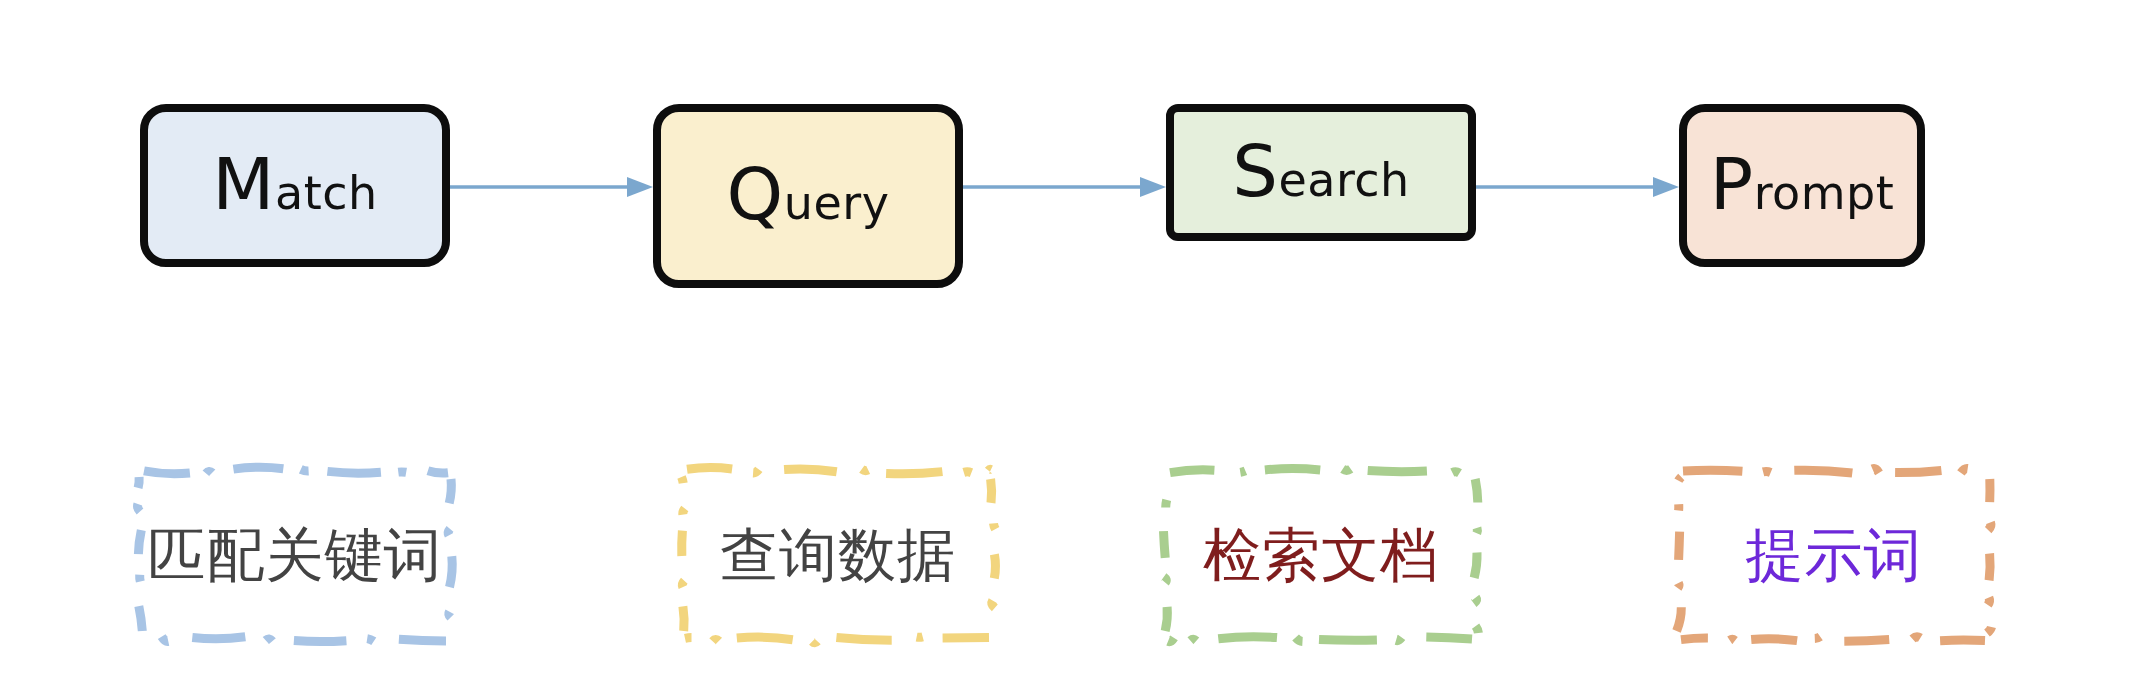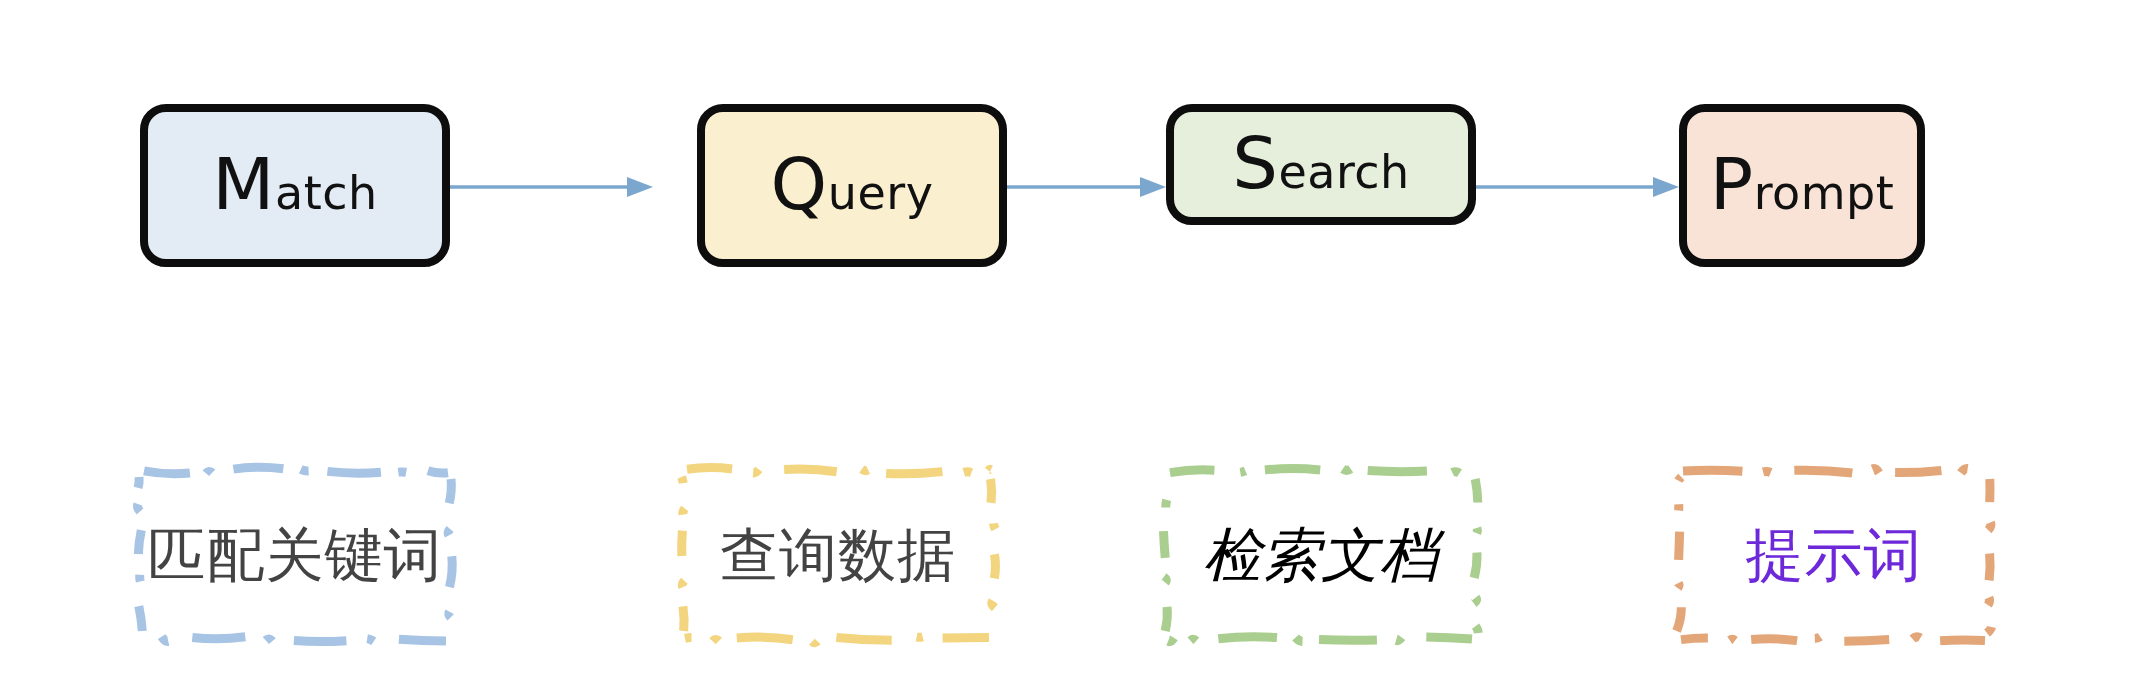--- a/index.html
+++ b/index.html
@@ -102,24 +102,24 @@
     </div>
     <div class="arrow" style="left: 1476px; top: 174px; width: 203px;">
       <svg width="203" height="26" viewBox="0 0 203 26">
         <line x1="0" y1="13" x2="177" y2="13" stroke="#7BA7CE" stroke-width="3.5"></line>
         <polygon points="177,3 203,13 177,23" fill="#7BA7CE"></polygon>
       </svg>
     </div>
     <div class="stage-box" style="left: 140px; top: 104px; width: 310px; height: 163px; background: rgb(227, 235, 245); border-color: rgb(13, 13, 13);">
       <div class="stage-label"><span class="cap">M</span><span class="rest">atch</span></div>
     </div>
-    <div class="stage-box" style="left: 653px; top: 104px; width: 310px; height: 163px; background: rgb(250, 239, 206); border-color: rgb(13, 13, 13); margin-left: 44px;">
+    <div class="stage-box" style="left: 653px; top: 104px; width: 310px; height: 184px; background: rgb(250, 239, 206); border-color: rgb(13, 13, 13);">
       <div class="stage-label"><span class="cap">Q</span><span class="rest">uery</span></div>
     </div>
-    <div class="stage-box" style="left: 1166px; top: 104px; width: 310px; height: 121px; background: rgb(229, 239, 220); border-color: rgb(13, 13, 13);">
+    <div class="stage-box" style="left: 1166px; top: 104px; width: 310px; height: 137px; background: rgb(229, 239, 220); border-color: rgb(13, 13, 13); border-radius: 12px;">
       <div class="stage-label"><span class="cap">S</span><span class="rest">earch</span></div>
     </div>
     <div class="stage-box" style="left: 1679px; top: 104px; width: 246px; height: 163px; background: rgb(248, 227, 214); border-color: rgb(13, 13, 13);">
       <div class="stage-label"><span class="cap">P</span><span class="rest">rompt</span></div>
     </div>
     <div class="note-box" style="left: 134px; top: 465px; width: 322px; height: 180px;">
       <svg viewBox="0 0 322 180" preserveAspectRatio="none">
         <path d="M10.0,5.8 Q32.9,10.2 55.9,7.9" stroke="#A8C4E5" stroke-width="9" stroke-linecap="butt" fill="none"></path>
         <path d="M72.0,8.4 Q75.1,4.7 78.2,7.8" stroke="#A8C4E5" stroke-width="9" stroke-linecap="butt" fill="none"></path>
         <path d="M99.4,4.1 Q124.4,0.5 149.3,3.7" stroke="#A8C4E5" stroke-width="9" stroke-linecap="butt" fill="none"></path>
@@ -191,21 +191,21 @@
         <path d="M216.9,174.9 Q188.0,175.7 159.0,174.4" stroke="#A9CE8F" stroke-width="9" stroke-linecap="butt" fill="none"></path>
         <path d="M142.5,176.5 Q139.0,176.3 135.6,172.5" stroke="#A9CE8F" stroke-width="9" stroke-linecap="butt" fill="none"></path>
         <path d="M117.0,172.6 Q87.7,170.3 58.3,173.7" stroke="#A9CE8F" stroke-width="9" stroke-linecap="butt" fill="none"></path>
         <path d="M36.3,175.8 Q33.3,173.2 30.4,175.7" stroke="#A9CE8F" stroke-width="9" stroke-linecap="butt" fill="none"></path>
         <path d="M14.0,172.9 Q11.0,177.6 8.0,176.4" stroke="#A9CE8F" stroke-width="9" stroke-linecap="butt" fill="none"></path>
         <path d="M5.2,166.0 Q8.1,153.9 7.1,141.8" stroke="#A9CE8F" stroke-width="9" stroke-linecap="butt" fill="none"></path>
         <path d="M5.3,117.6 Q7.8,114.7 3.8,111.9" stroke="#A9CE8F" stroke-width="9" stroke-linecap="butt" fill="none"></path>
         <path d="M5.2,92.9 Q4.1,79.5 3.5,66.1" stroke="#A9CE8F" stroke-width="9" stroke-linecap="butt" fill="none"></path>
         <path d="M5.7,42.6 Q5.7,38.7 6.7,34.8" stroke="#A9CE8F" stroke-width="9" stroke-linecap="butt" fill="none"></path>
       </svg>
-      <span class="note-label" style="color: #000000; font-style: italic;">检索文档</span>
+      <span class="note-label" style="color: #7f1d1d;">检索文档</span>
     </div>
     <div class="note-box" style="left: 1673px; top: 465px; width: 322px; height: 180px;">
       <svg viewBox="0 0 322 180" preserveAspectRatio="none">
         <path d="M10.0,6.0 Q39.7,4.2 69.4,6.3" stroke="#E3A679" stroke-width="9" stroke-linecap="butt" fill="none"></path>
         <path d="M90.1,6.9 Q93.9,5.9 97.7,7.5" stroke="#E3A679" stroke-width="9" stroke-linecap="butt" fill="none"></path>
         <path d="M121.3,5.3 Q150.3,4.5 179.3,8.0" stroke="#E3A679" stroke-width="9" stroke-linecap="butt" fill="none"></path>
         <path d="M199.4,3.9 Q202.7,2.5 206.0,7.8" stroke="#E3A679" stroke-width="9" stroke-linecap="butt" fill="none"></path>
         <path d="M222.1,7.6 Q245.2,7.8 268.4,5.4" stroke="#E3A679" stroke-width="9" stroke-linecap="butt" fill="none"></path>
         <path d="M287.9,7.9 Q291.3,3.0 294.7,3.5" stroke="#E3A679" stroke-width="9" stroke-linecap="butt" fill="none"></path>
         <path d="M316.8,14.0 Q317.2,25.6 316.7,37.1" stroke="#E3A679" stroke-width="9" stroke-linecap="butt" fill="none"></path>

